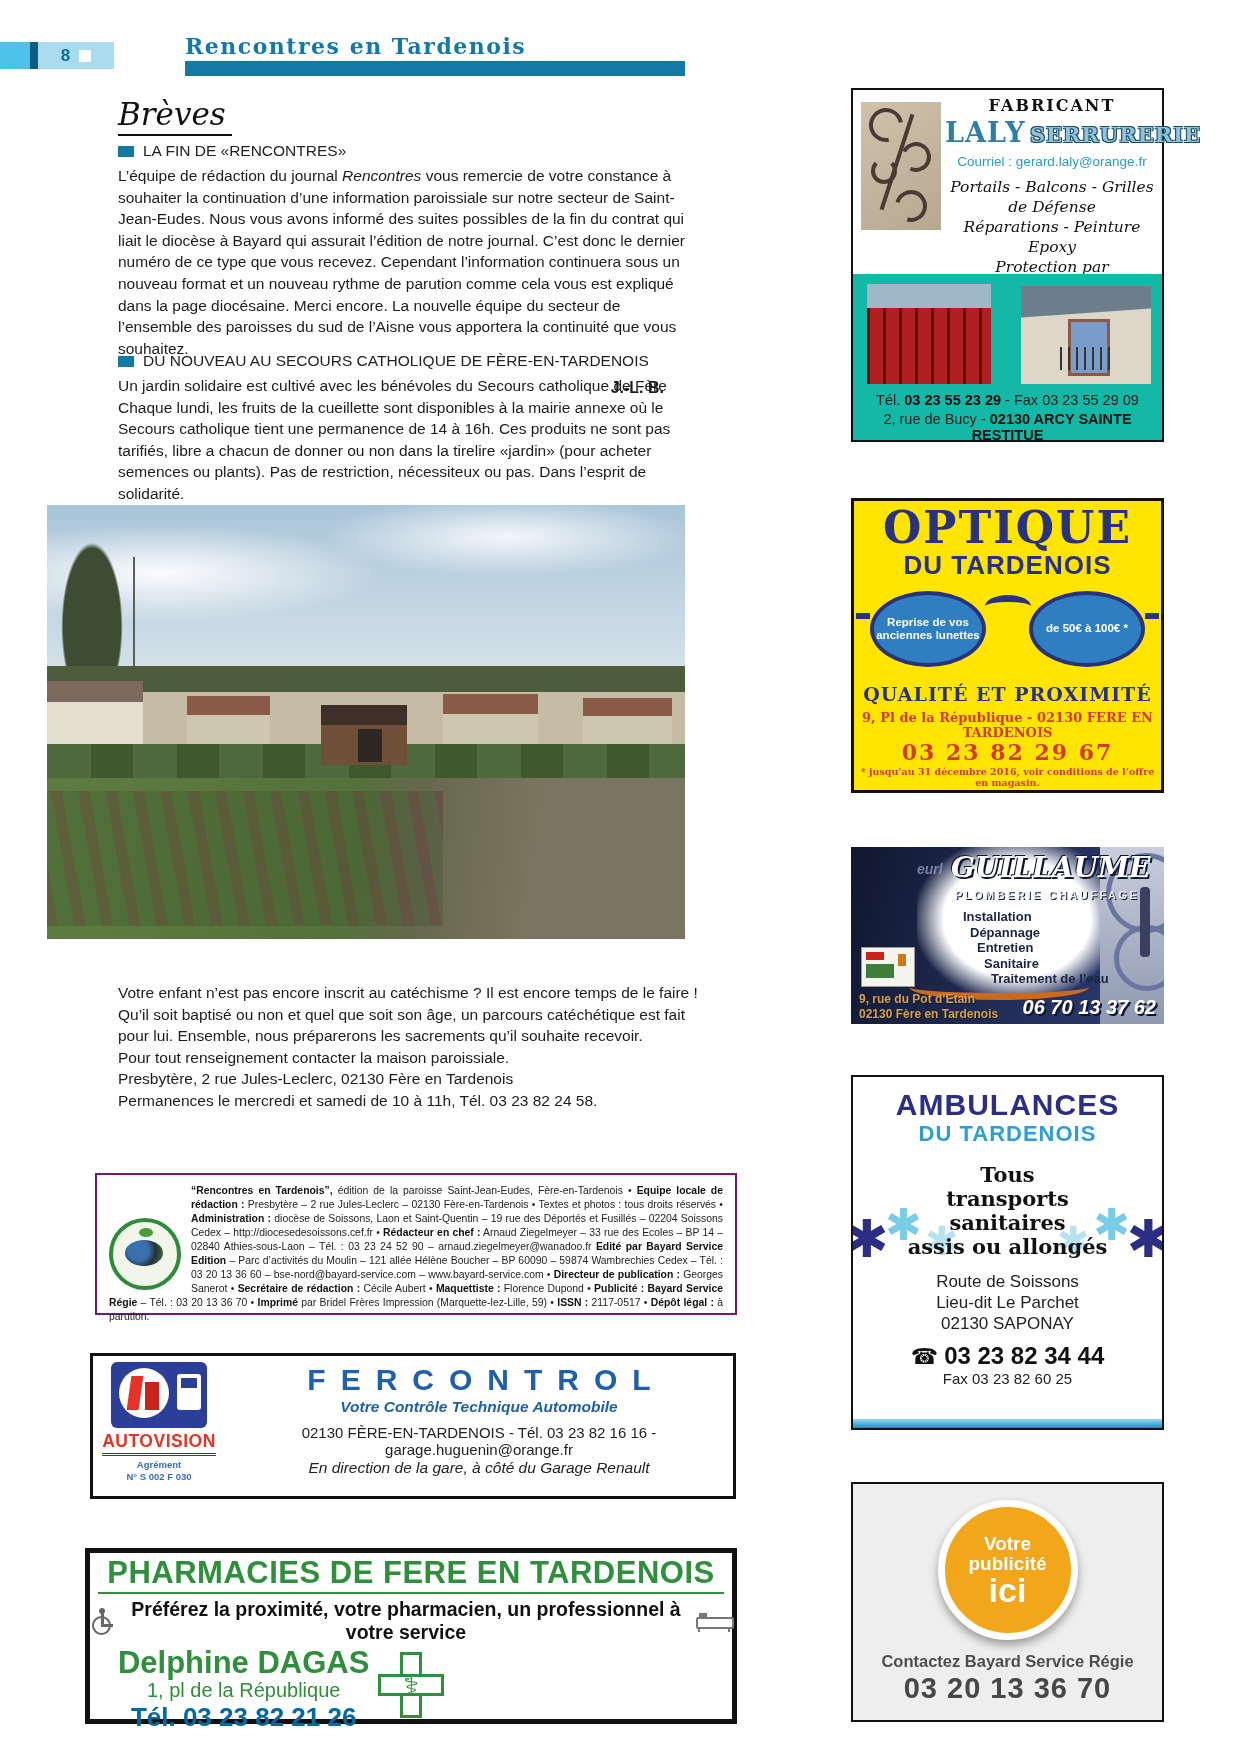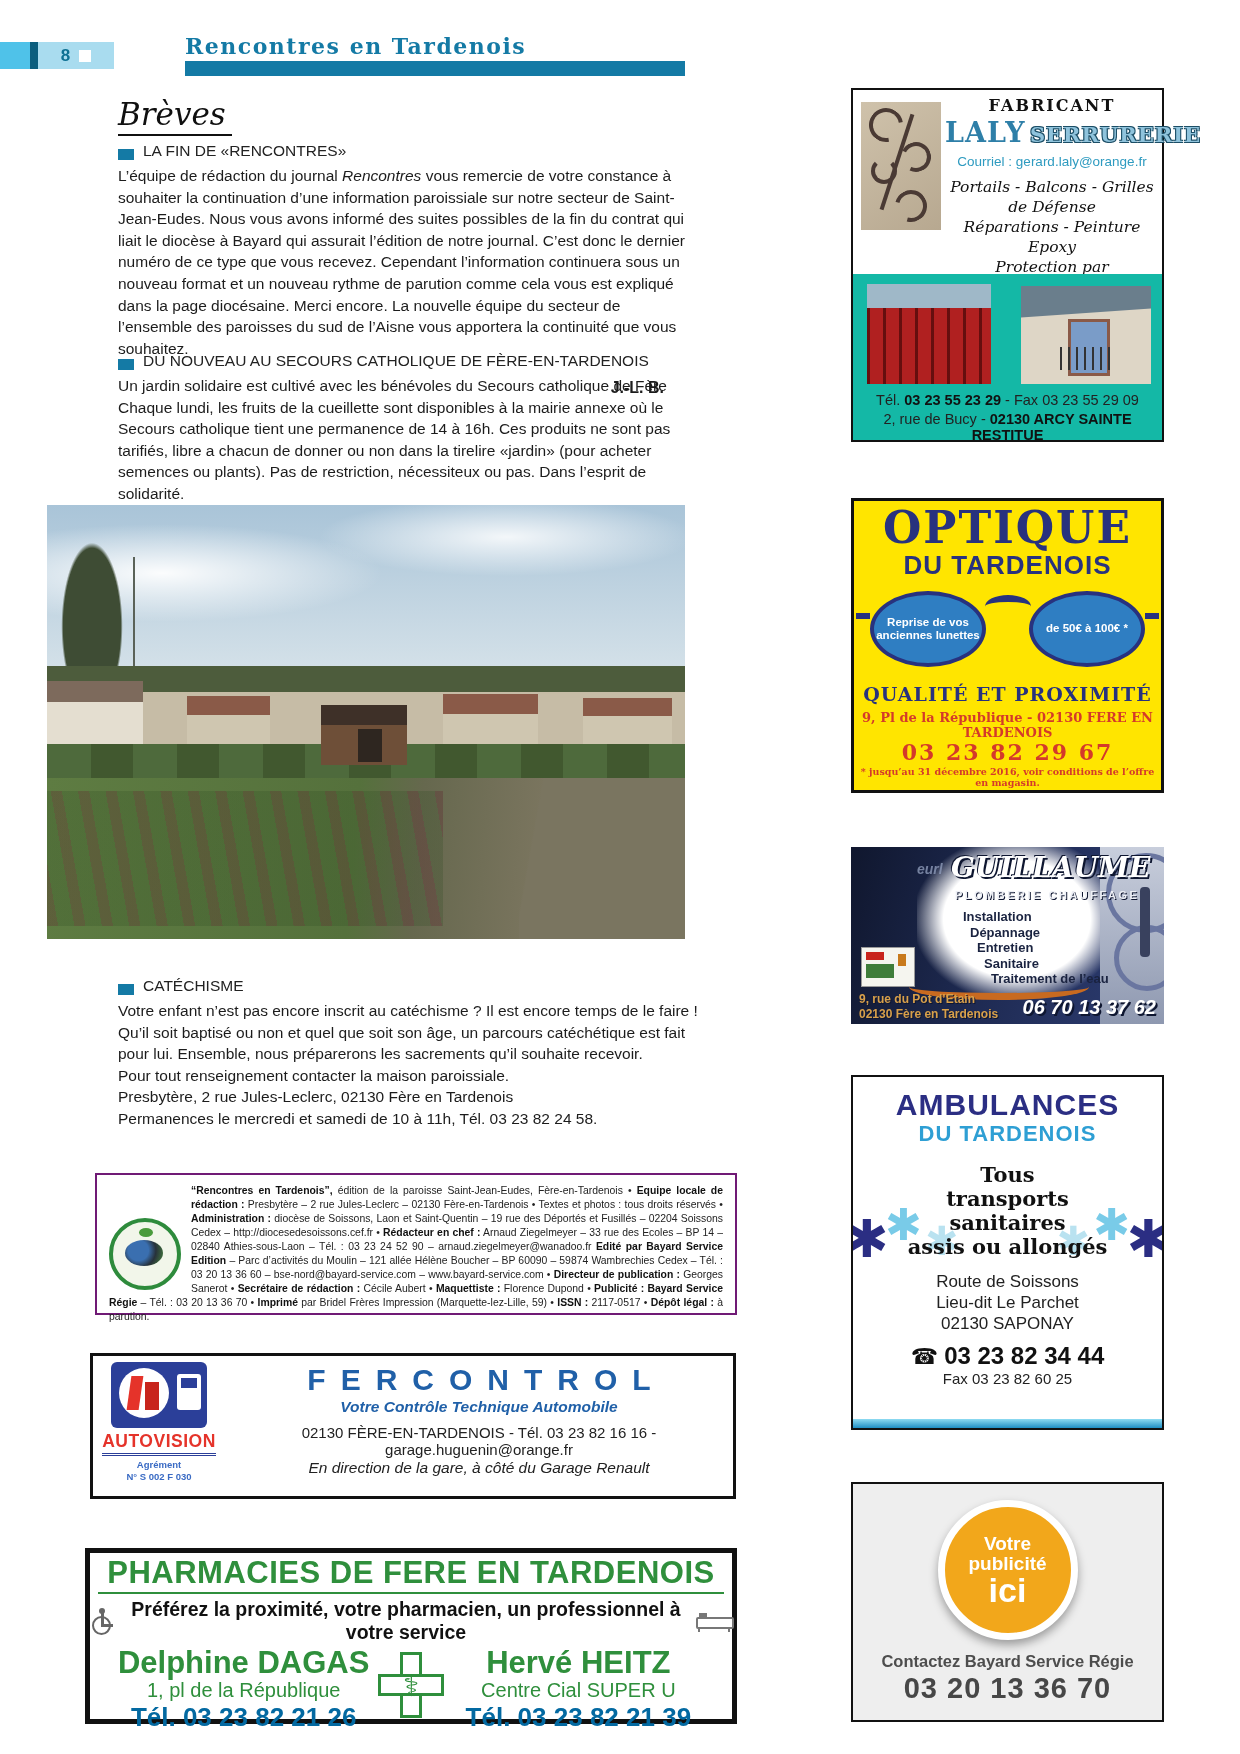--- a/index.html
+++ b/index.html
@@ -15,21 +15,21 @@
   .pn-num{color:#0e7193;font-weight:bold;font-size:17px;}
   .pn-sq{width:12px;height:12px;background:#ffffff;}
   .hd-title{left:185px;top:33px;color:#147aa5;font-family:"DejaVu Serif",serif;
             font-weight:bold;font-size:22px;letter-spacing:1.5px;}
   .hd-bar{left:185px;top:61px;width:500px;height:15px;background:#147aa5;}
 
   
   .breves{left:118px;top:96px;font-family:"DejaVu Serif",serif;font-style:italic;
           font-size:31px;color:#101010;border-bottom:2px solid #101010;padding:0 6px 2px 0;}
   .article{left:118px;width:572px;}
-  .art-head{display:flex;align-items:flex-end;gap:9px;font-size:15.5px;color:#222;}
+  .art-head{display:flex;align-items:center;gap:9px;font-size:15.5px;color:#222;}
   .art-sq{width:16px;height:11px;background:#147aa5;flex:0 0 auto;}
   .art-body{margin-top:5px;font-size:15.5px;line-height:21.6px;color:#1c1c1c;}
   .sig{text-align:right;font-weight:bold;font-size:16px;padding-right:26px;margin-top:20px;}
   .it{font-style:italic;}
   .contact-line{font-size:15.5px;line-height:21.6px;}
 
   
   .photo{left:47px;top:505px;width:638px;height:434px;overflow:hidden;background:#cfd9c9;}
   .ph-sky{position:absolute;left:0;top:0;width:100%;height:46%;
      background:
@@ -285,24 +285,20 @@
     <div class="ph-hedge"></div>
     <div class="ph-shed">
       <div class="ph-shed-door"></div>
     </div>
     <div class="ph-garden"></div>
     <div class="ph-rows"></div>
     <div class="ph-path"></div>
   </div>
 
   <div class="abs article" style="top:977px;width:584px;">
-    <div class="art-head">
-      <span class="art-sq"></span>
-      <span>CATÉCHISME</span>
-    </div>
     <div class="art-body">Votre enfant n’est pas encore inscrit au catéchisme ? Il est encore temps de le faire ! Qu’il soit baptisé ou non et quel que soit son âge, un parcours catéchétique est fait pour lui. Ensemble, nous préparerons les sacrements qu’il souhaite recevoir.</div>
     <div class="contact-line">Pour tout renseignement contacter la maison paroissiale.</div>
     <div class="contact-line">Presbytère, 2 rue Jules-Leclerc, 02130 Fère en Tardenois</div>
     <div class="contact-line">Permanences le mercredi et samedi de 10 à 11h, Tél. 03 23 82 24 58.</div>
   </div>
 
   <div class="abs imprint">
     <span class="iv-logo">
         <span class="iv-blob"></span>
         <span class="iv-leaf"></span>
@@ -355,25 +351,20 @@
       <div class="ph-col left">
         <div class="ph-name">Delphine DAGAS</div>
         <div class="ph-addr">1, pl de la République</div>
         <div class="ph-tel">Tél. 03 23 82 21 26</div>
       </div>
       <div class="ph-cross">
         <span class="v"></span>
           <span class="h"></span>
         <span class="snake">⚕</span>
       </div>
-      <div class="ph-col right">
-        <div class="ph-name">Hervé HEITZ</div>
-        <div class="ph-addr">Centre Cial SUPER U</div>
-        <div class="ph-tel">Tél. 03 23 82 21 39</div>
-      </div>
     </div>
   </div>
 
   <div class="abs laly">
     <div class="laly-top">
       <div class="iron">
         <span class="iron-stem"></span>
         <span class="curl c1"></span>
           <span class="curl c2"></span>
           <span class="curl c3"></span>

